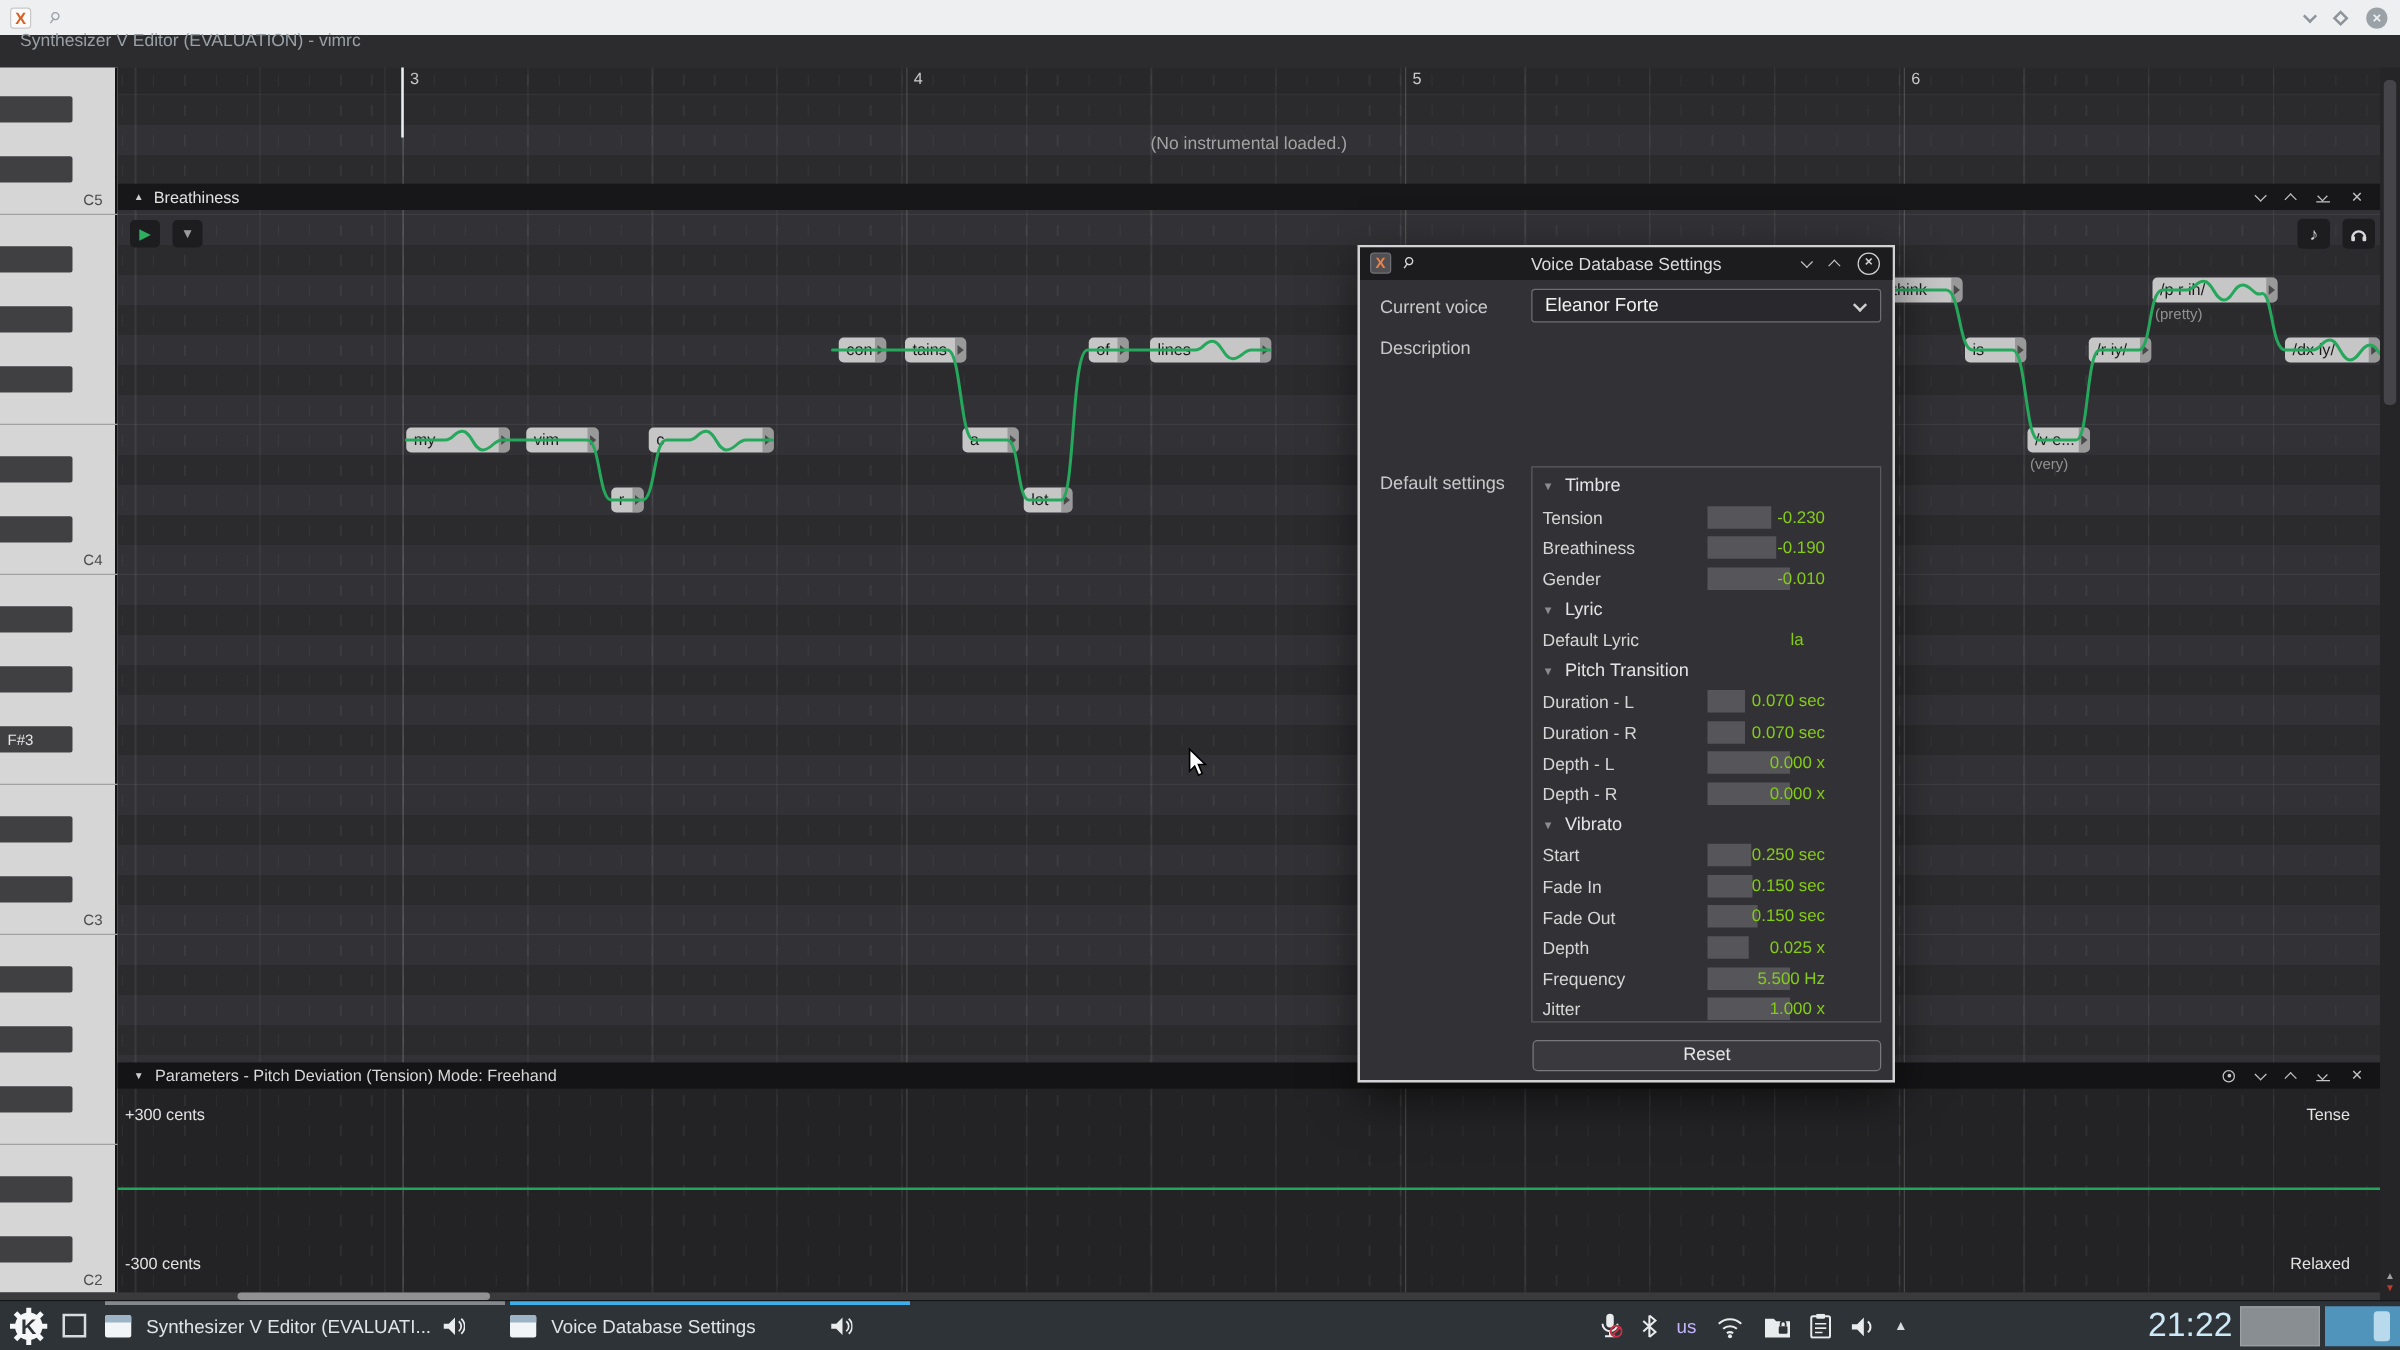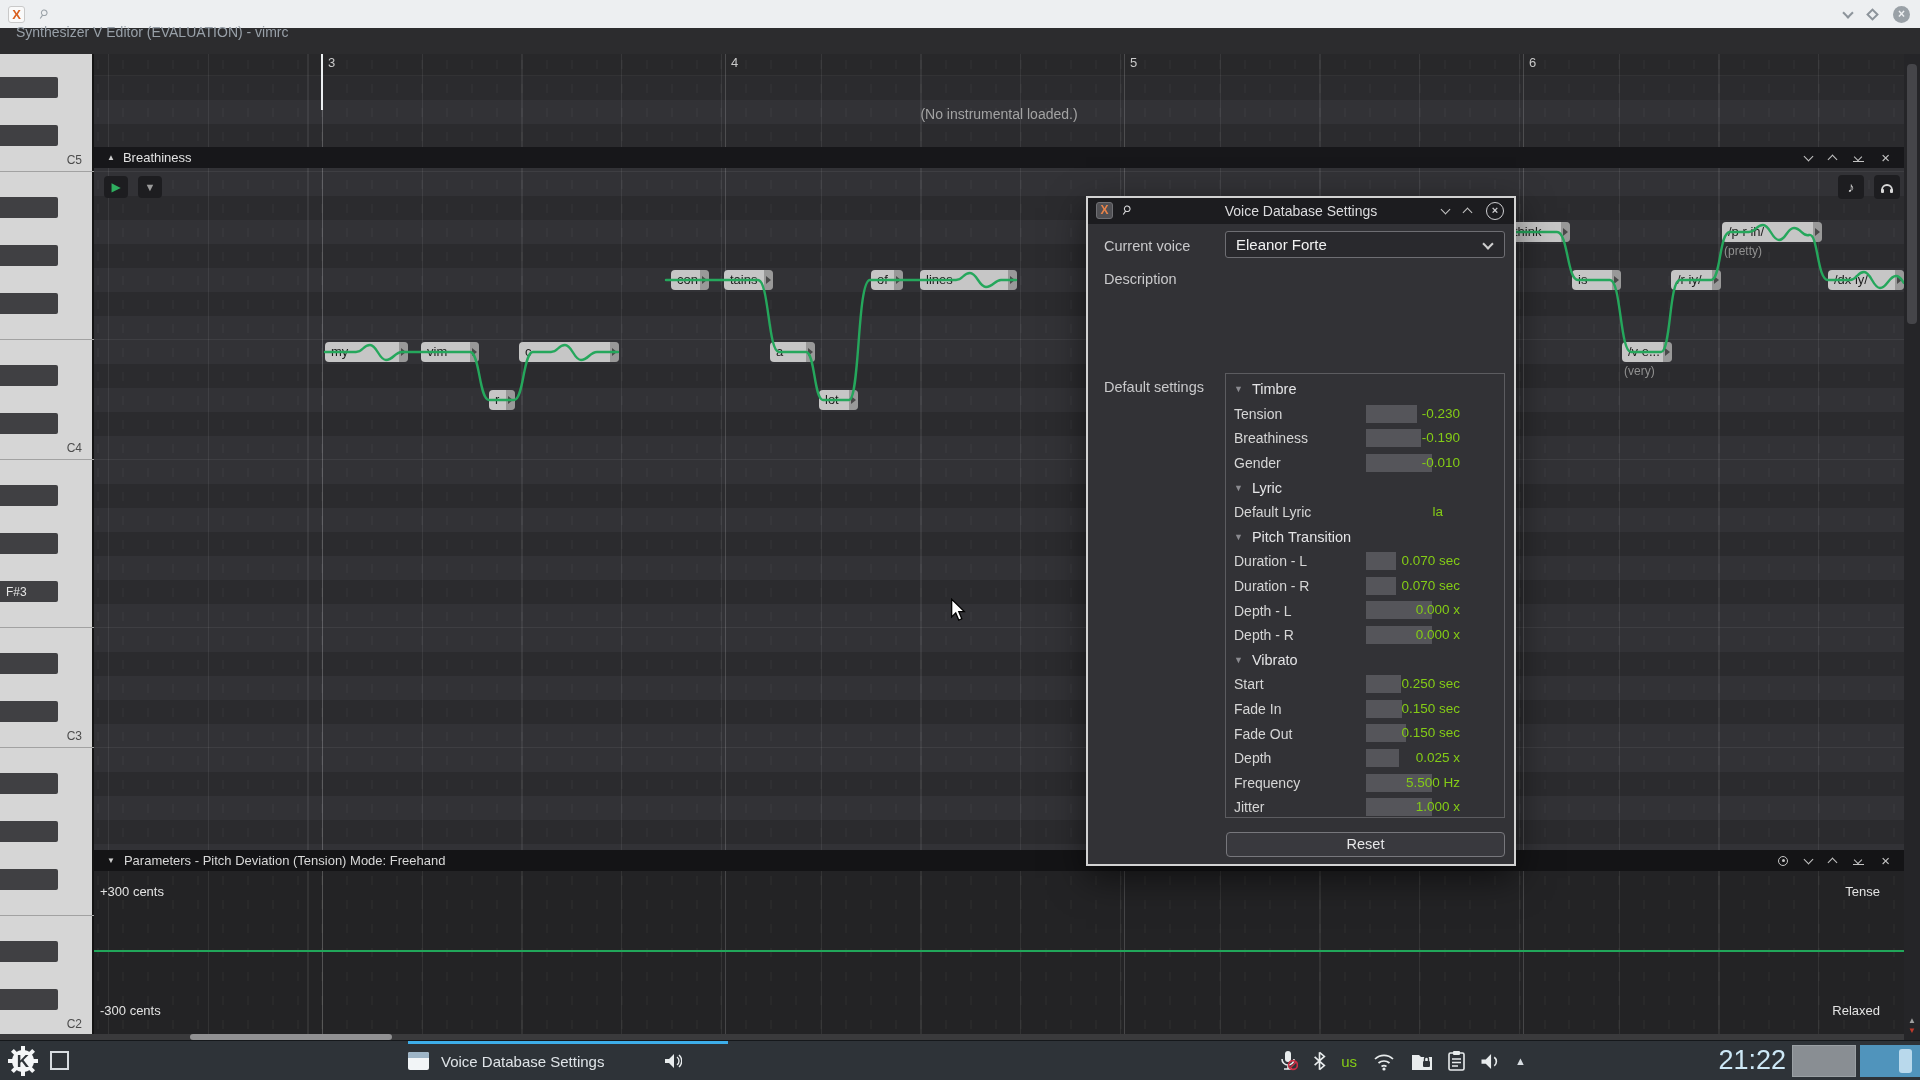--- a/index.html
+++ b/index.html
@@ -128,21 +128,21 @@
   
   .taskbar{position:absolute;left:0;top:1040px;width:1920px;height:40px;background:#2e3338;border-top:1px solid #15181b;}
   .kde{position:absolute;left:8px;top:5px;}
   .showdesk{position:absolute;left:50px;top:10px;width:19px;height:19px;border:2px solid #d7dce0;}
   .task{position:absolute;top:0;height:40px;display:flex;align-items:center;}
   .task .ind{position:absolute;left:0;top:0;width:100%;height:3px;}
   .winicon{width:21px;height:18px;background:#f2f5f7;border-radius:2px;position:relative;margin-right:12px;}
   .winicon:before{content:"";position:absolute;left:0;top:0;width:100%;height:6px;background:#9db4c6;border-radius:2px 2px 0 0;}
   .task .tlabel{font-size:15px;color:#dfe4e8;white-space:nowrap;}
   .tray{position:absolute;right:394px;top:0;height:40px;display:flex;align-items:center;gap:15px;}
-  .kbd-layout{font-size:15px;color:#84cc16;}
+  .kbd-layout{font-size:15px;color:#c4b5fd;}
   .clock{position:absolute;right:134px;top:4px;font-size:27px;color:#cde8f6;}
   .widget-gray{position:absolute;right:64px;top:4px;width:64px;height:32px;background:#898e93;border:1px solid #9aa0a4;}
   .widget-blue{position:absolute;right:0;top:4px;width:60px;height:32px;background:#5094bc;}
   .widget-blue .bar{position:absolute;right:8px;top:4px;width:13px;height:24px;background:#b9d9ec;border-radius:3px;}
   .caret{color:#d8dde2;font-size:11px;}
 
   .cursor{position:absolute;pointer-events:none;}
 </style>
 </head>
 <body>
@@ -539,20 +539,29 @@
           <rect x="25" y="13" width="5" height="4"></rect>
         <rect x="13" y="0" width="4" height="5" transform="rotate(45 15 15)"></rect>
         <rect x="13" y="25" width="4" height="5" transform="rotate(45 15 15)"></rect>
         <rect x="0" y="13" width="5" height="4" transform="rotate(45 15 15)"></rect>
         <rect x="25" y="13" width="5" height="4" transform="rotate(45 15 15)"></rect>
       </g>
       <text x="15" y="21" text-anchor="middle" font-size="17" font-weight="bold" fill="#2e3338" font-family="Liberation Sans,sans-serif">K</text>
     </svg>
     <div class="showdesk"></div>
 
+    <div class="task" style="left:84px;width:320px;">
+      <span class="ind" style="background:#85898d;"></span>
+      <span class="winicon"></span>
+      <span class="tlabel">Synthesizer V Editor (EVALUATI...</span>
+      <svg width="18" height="16" viewBox="0 0 18 16" style="margin-left:9px;">
+        <path d="M1 6 h4 l5-5 v14 l-5-5 h-4 z" fill="#e8eced"></path>
+        <path d="M13 4 a5 5 0 0 1 0 8 M15 2 a8 8 0 0 1 0 12" stroke="#e8eced" stroke-width="1.4" fill="none"></path>
+      </svg>
+    </div>
     <div class="task" style="left:408px;width:320px;">
       <span class="ind" style="background:#3daee9;"></span>
       <span class="winicon"></span>
       <span class="tlabel">Voice Database Settings</span>
       <svg width="18" height="16" viewBox="0 0 18 16" style="margin-left:60px;">
         <path d="M1 6 h4 l5-5 v14 l-5-5 h-4 z" fill="#e8eced"></path>
         <path d="M13 4 a5 5 0 0 1 0 8 M15 2 a8 8 0 0 1 0 12" stroke="#e8eced" stroke-width="1.4" fill="none"></path>
       </svg>
     </div>
 

